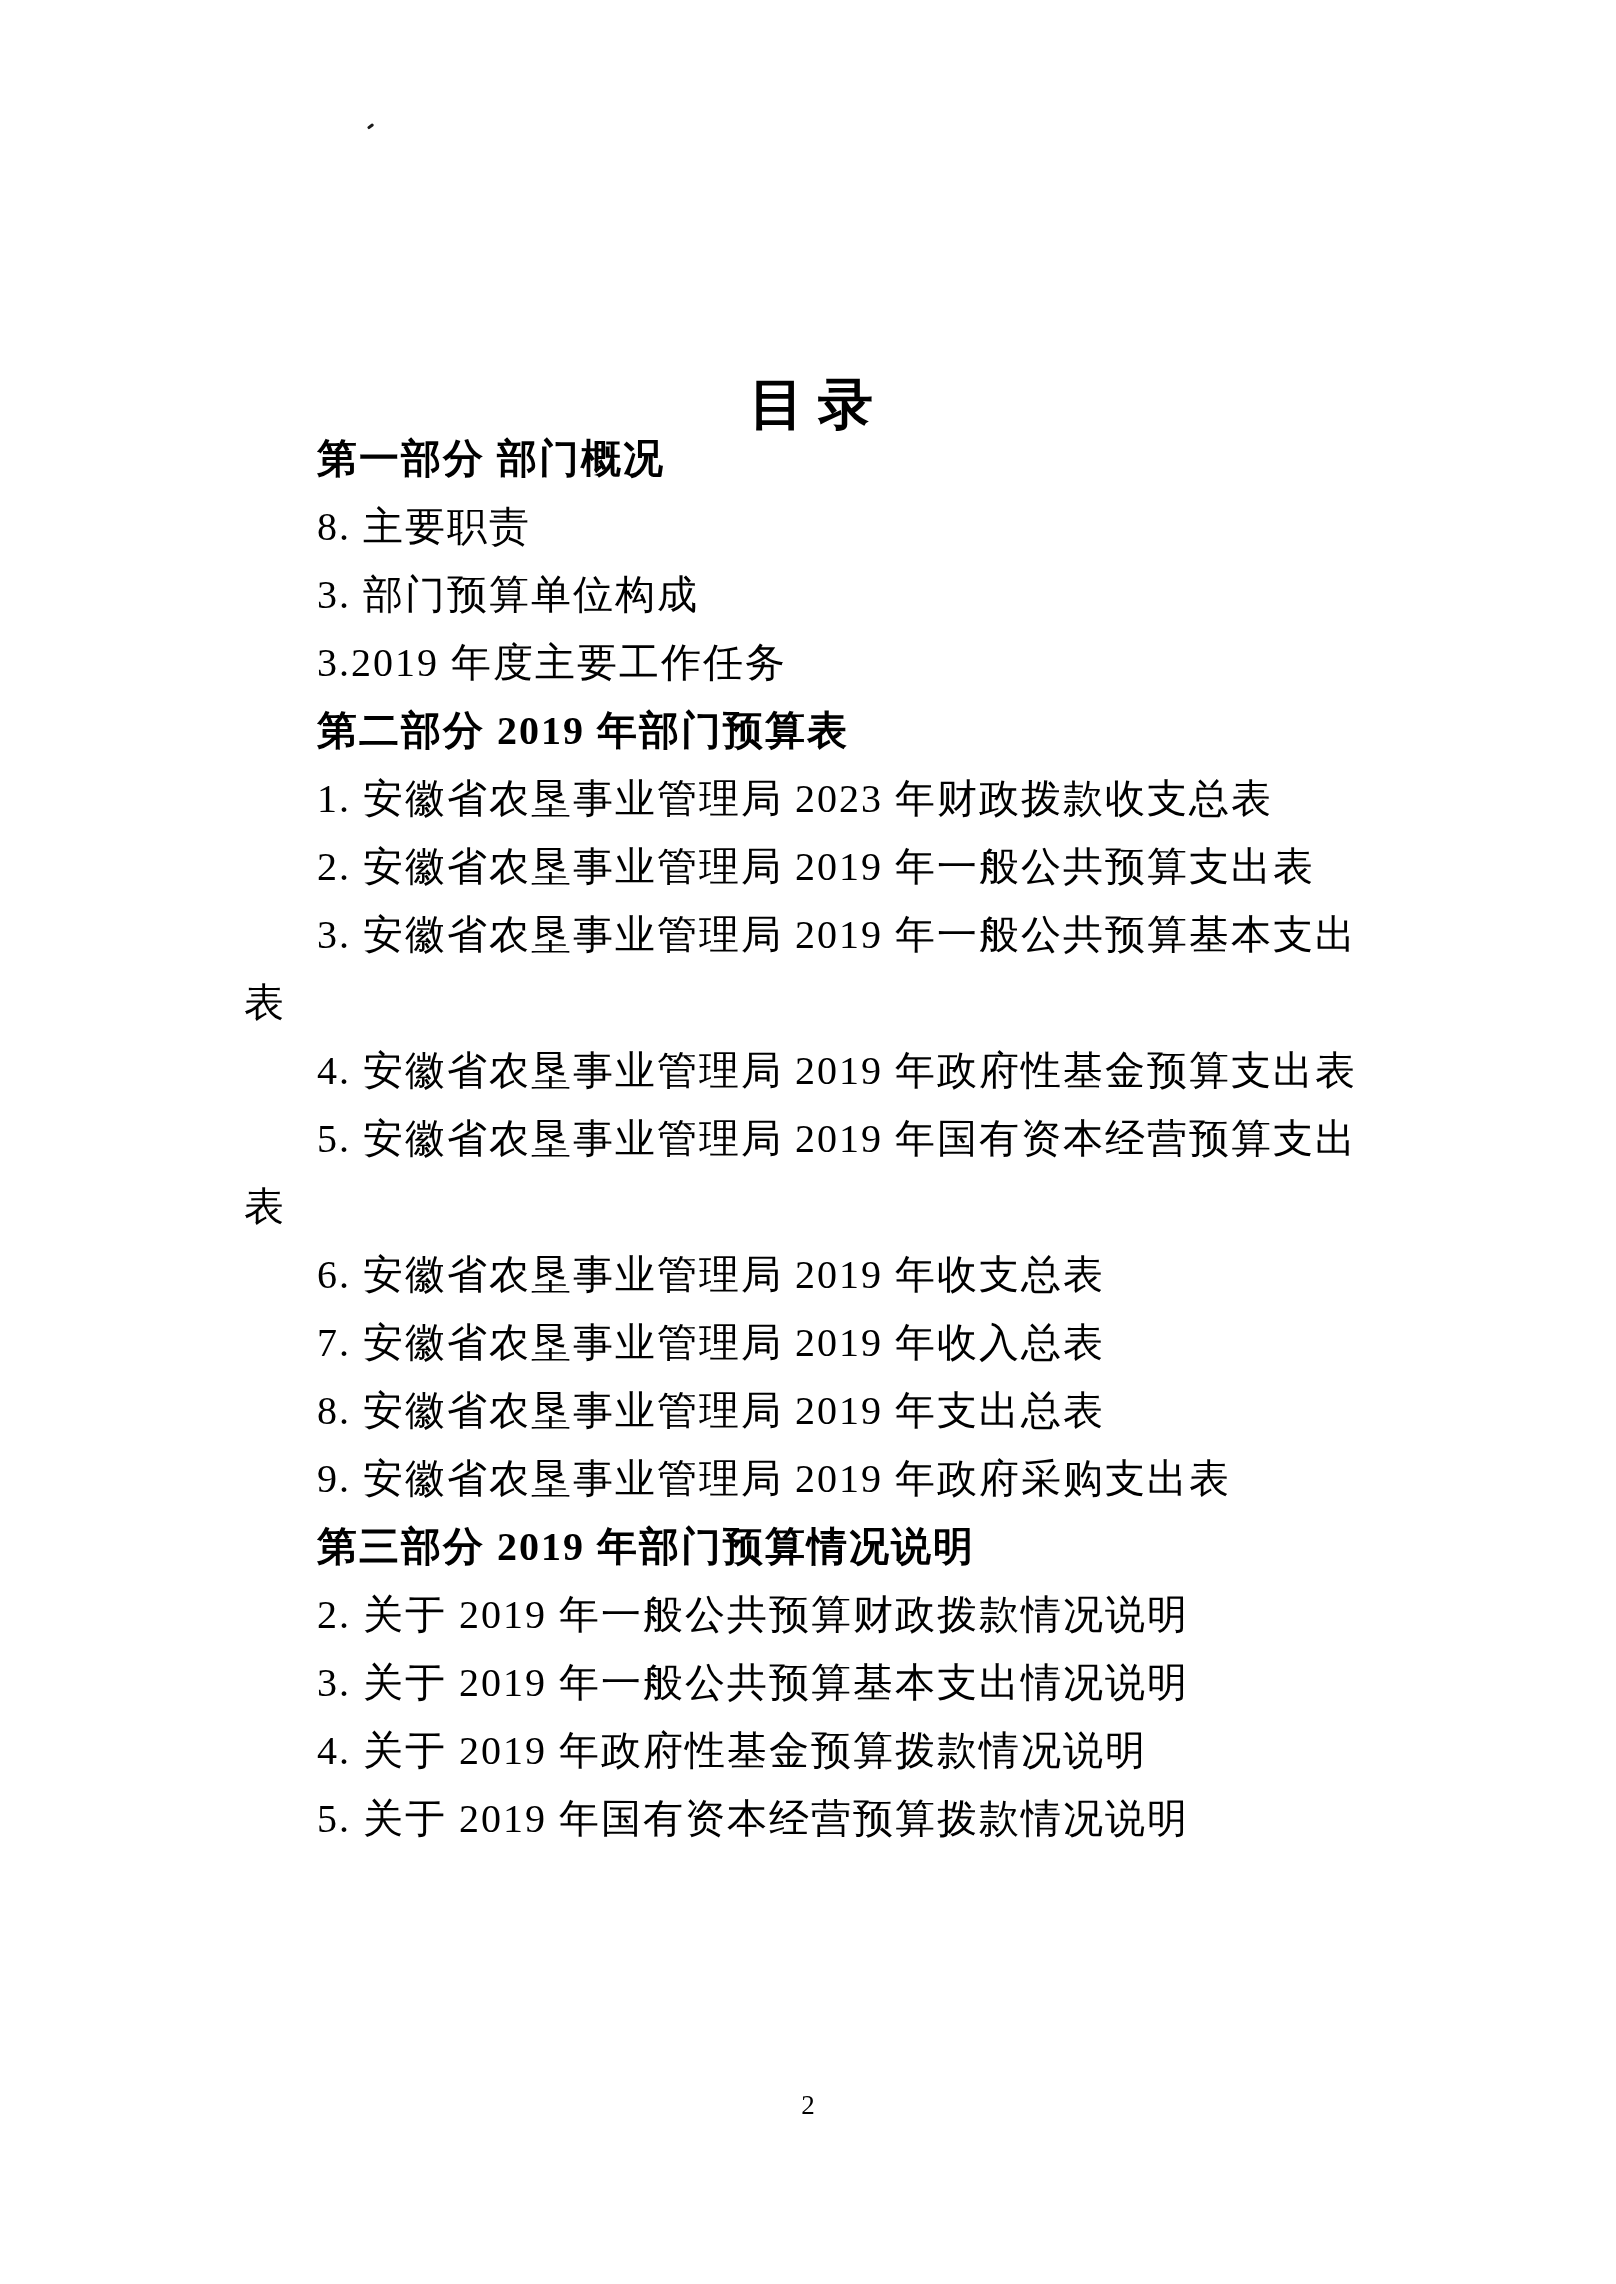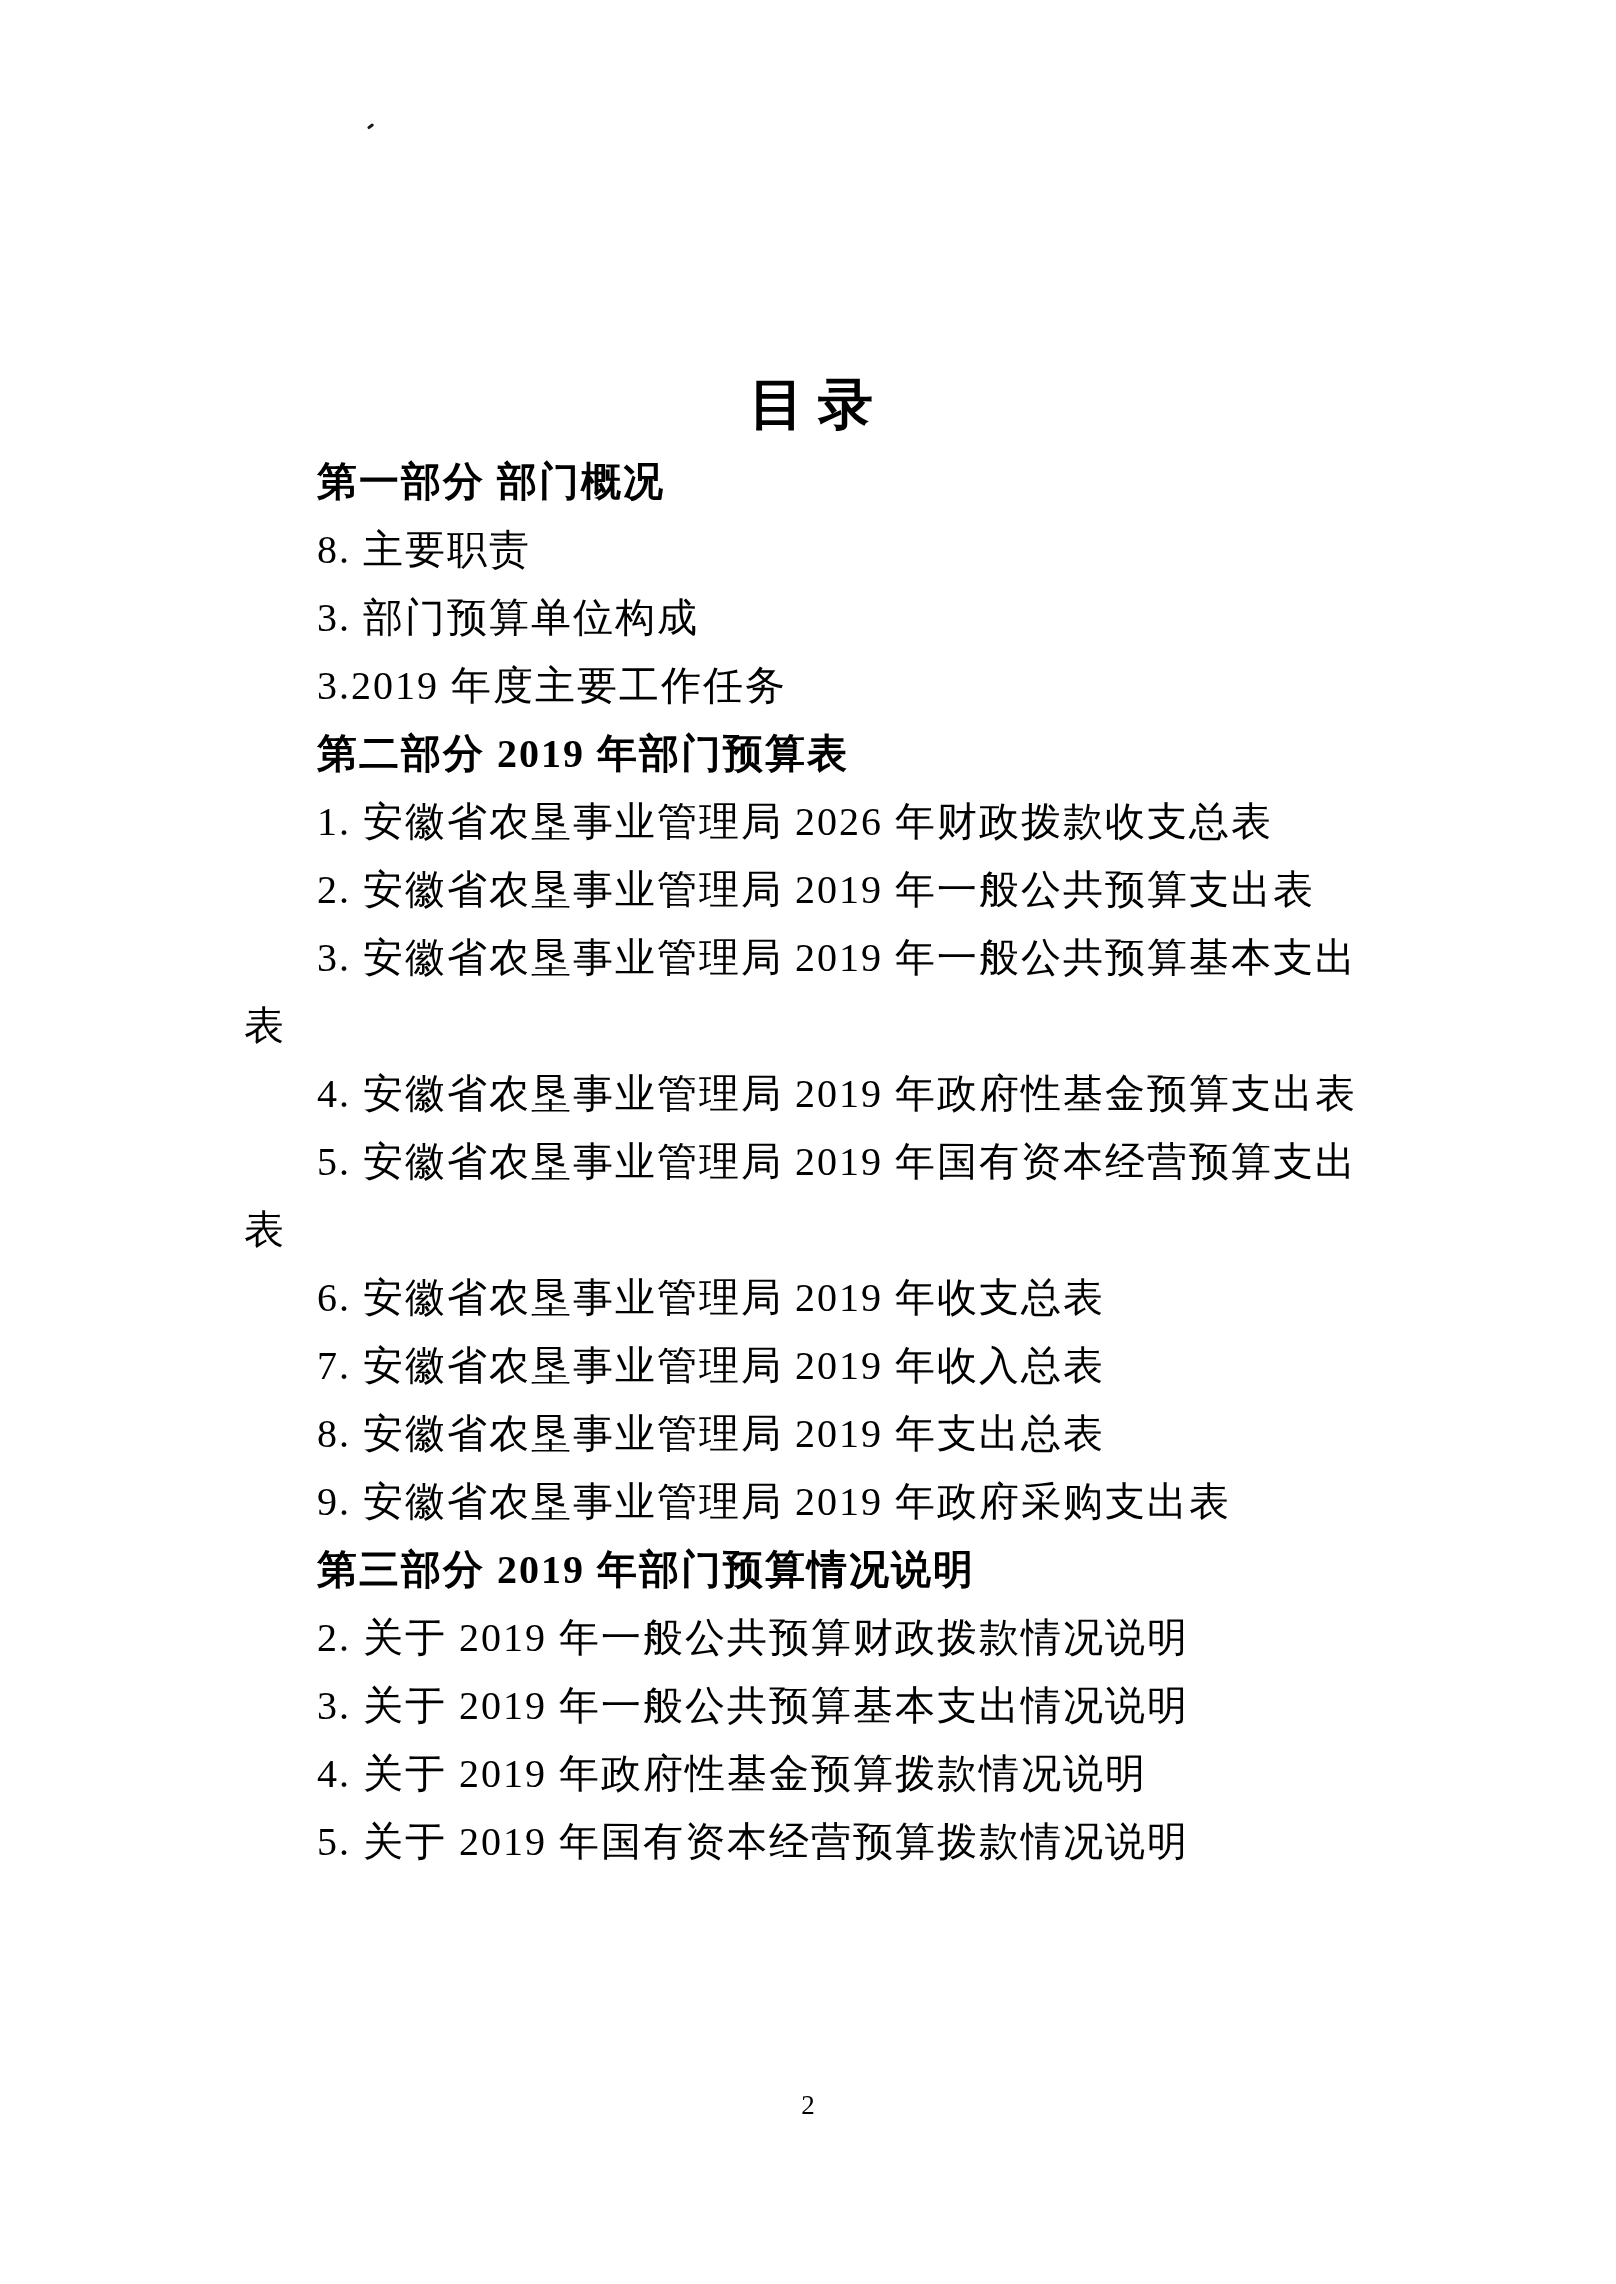--- a/index.html
+++ b/index.html
@@ -29,21 +29,21 @@
     width: 1134px;
     height: 72px;
     line-height: 72px;
     margin: 0;
     text-align: center;
     font-size: 55px;
     font-weight: bold;
   }
   .content {
     position: absolute;
-    top: 448px;
+    top: 425px;
     left: 244px;
     width: 1134px;
   }
   .line {
     height: 68px;
     line-height: 68px;
     margin: 0;
     font-size: 40px;
     letter-spacing: 2px;
     white-space: nowrap;
@@ -71,21 +71,21 @@
   <h1 class="doc-title">目 录</h1>
 
   <div class="content">
 
     <p class="line indent heading">第一部分 部门概况</p>
     <p class="line indent">8. 主要职责</p>
     <p class="line indent">3. 部门预算单位构成</p>
     <p class="line indent">3.2019 年度主要工作任务</p>
 
     <p class="line indent heading">第二部分 2019 年部门预算表</p>
-    <p class="line indent">1. 安徽省农垦事业管理局 2026 年财政拨款收支总表</p>
+    <p class="line indent">1. 安徽省农垦事业管理局 2023 年财政拨款收支总表</p>
     <p class="line indent">2. 安徽省农垦事业管理局 2019 年一般公共预算支出表</p>
     <p class="line indent">3. 安徽省农垦事业管理局 2019 年一般公共预算基本支出</p>
     <p class="line">表</p>
     <p class="line indent">4. 安徽省农垦事业管理局 2019 年政府性基金预算支出表</p>
     <p class="line indent">5. 安徽省农垦事业管理局 2019 年国有资本经营预算支出</p>
     <p class="line">表</p>
     <p class="line indent">6. 安徽省农垦事业管理局 2019 年收支总表</p>
     <p class="line indent">7. 安徽省农垦事业管理局 2019 年收入总表</p>
     <p class="line indent">8. 安徽省农垦事业管理局 2019 年支出总表</p>
     <p class="line indent">9. 安徽省农垦事业管理局 2019 年政府采购支出表</p>

